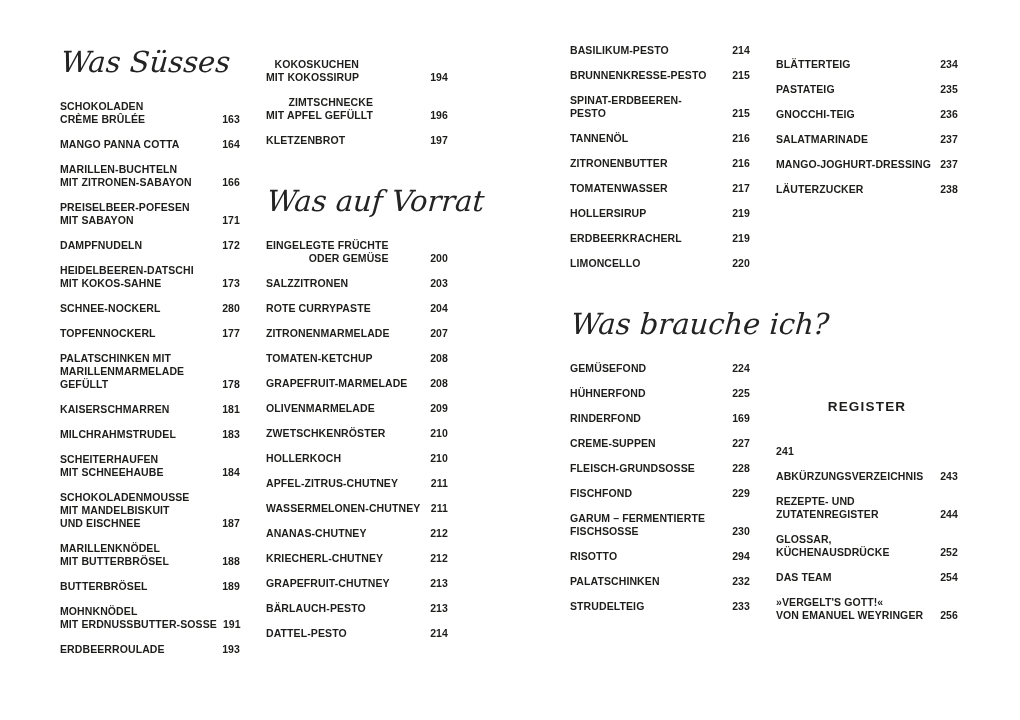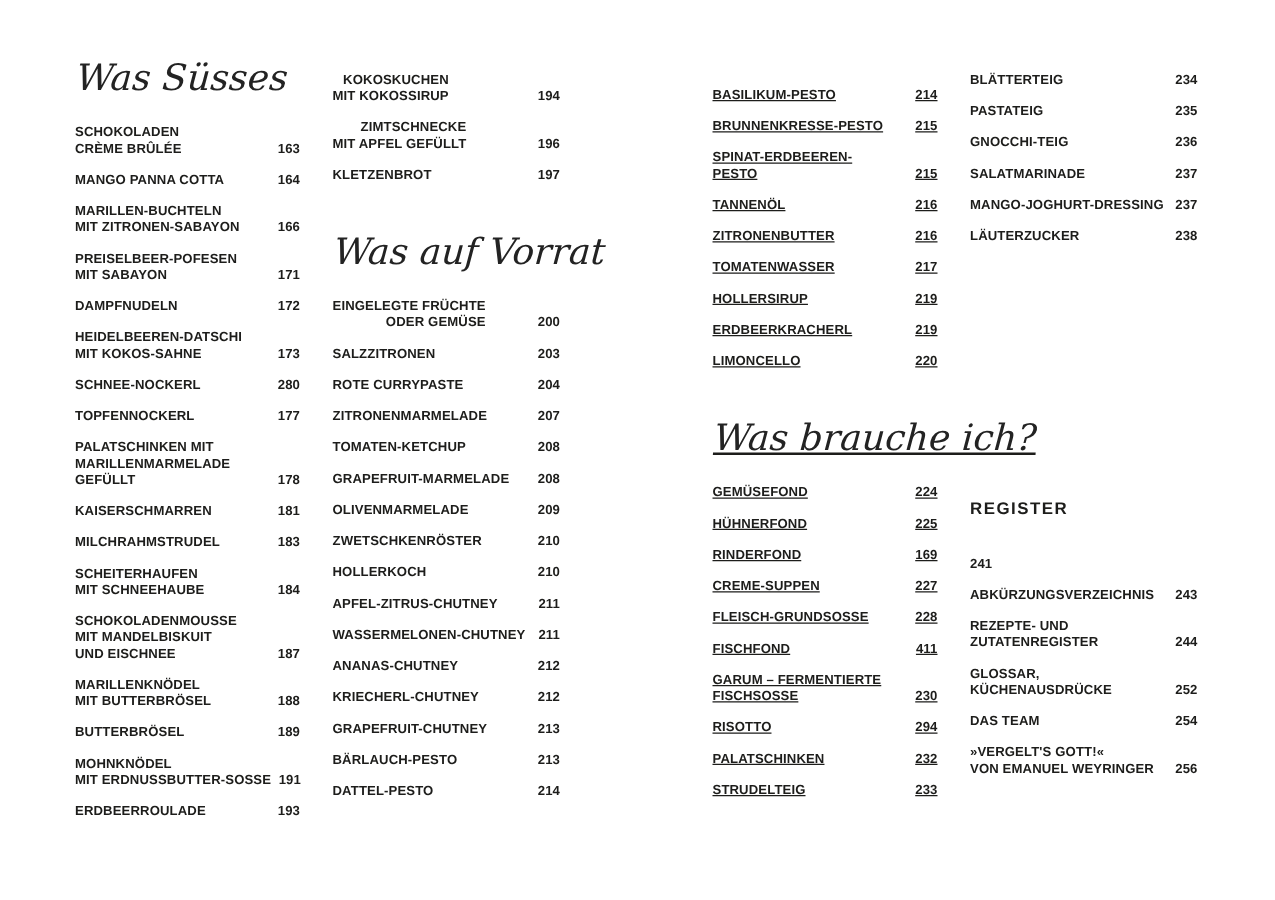--- a/index.html
+++ b/index.html
@@ -16,21 +16,21 @@
   }
   .column {
     position: absolute;
     font-weight: bold;
     font-size: 10.5px;
     color: #1d1d1b;
     letter-spacing: 0.1px;
   }
   .col-1 { left: 60px;  top: 44px; width: 180px; }
   .col-2 { left: 266px; top: 58px; width: 182px; text-align: right; }
-  .col-3 { left: 570px; top: 70px; width: 180px; text-decoration: underline; }
+  .col-3 { left: 570px; top: 44px; width: 180px; }
   .col-4 { left: 776px; top: 58px; width: 182px; }
 
   .script-heading {
     font-family: "DejaVu Serif", serif;
     font-style: italic;
     font-weight: 400;
     font-size: 29px;
     line-height: 36px;
     letter-spacing: 0px;
     color: #232323;
@@ -41,20 +41,21 @@
   }
   .column > .script-heading:first-child { margin-top: 0; }
 
   .plain-heading {
     font-size: 13.5px;
     font-weight: bold;
     letter-spacing: 1.2px;
     line-height: 16px;
     color: #1d1d1b;
     margin: 203px 0 30px 0;
+    text-align: center;
   }
 
   .entry {
     display: flex;
     justify-content: space-between;
     align-items: flex-end;
     gap: 6px;
     margin-bottom: 12px;
   }
   .entry-title {
@@ -288,21 +289,21 @@
       <div class="entry">
         <div class="entry-title">CREME-SUPPEN</div>
         <div class="entry-page">227</div>
       </div>
       <div class="entry">
         <div class="entry-title">FLEISCH-GRUNDSOSSE</div>
         <div class="entry-page">228</div>
       </div>
       <div class="entry">
         <div class="entry-title">FISCHFOND</div>
-        <div class="entry-page">411</div>
+        <div class="entry-page">229</div>
       </div>
       <div class="entry">
         <div class="entry-title">GARUM – FERMENTIERTE
 FISCHSOSSE</div>
         <div class="entry-page">230</div>
       </div>
       <div class="entry">
         <div class="entry-title">RISOTTO</div>
         <div class="entry-page">294</div>
       </div>

